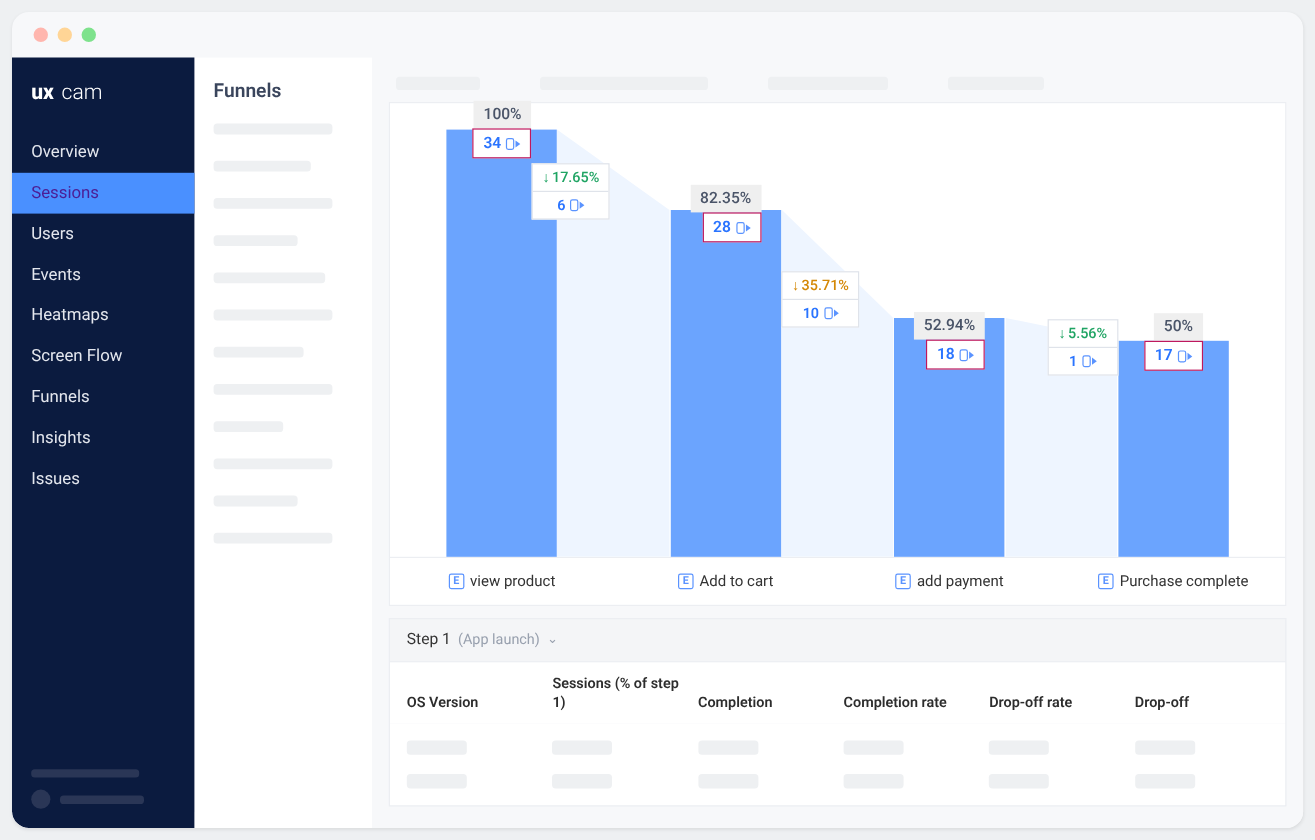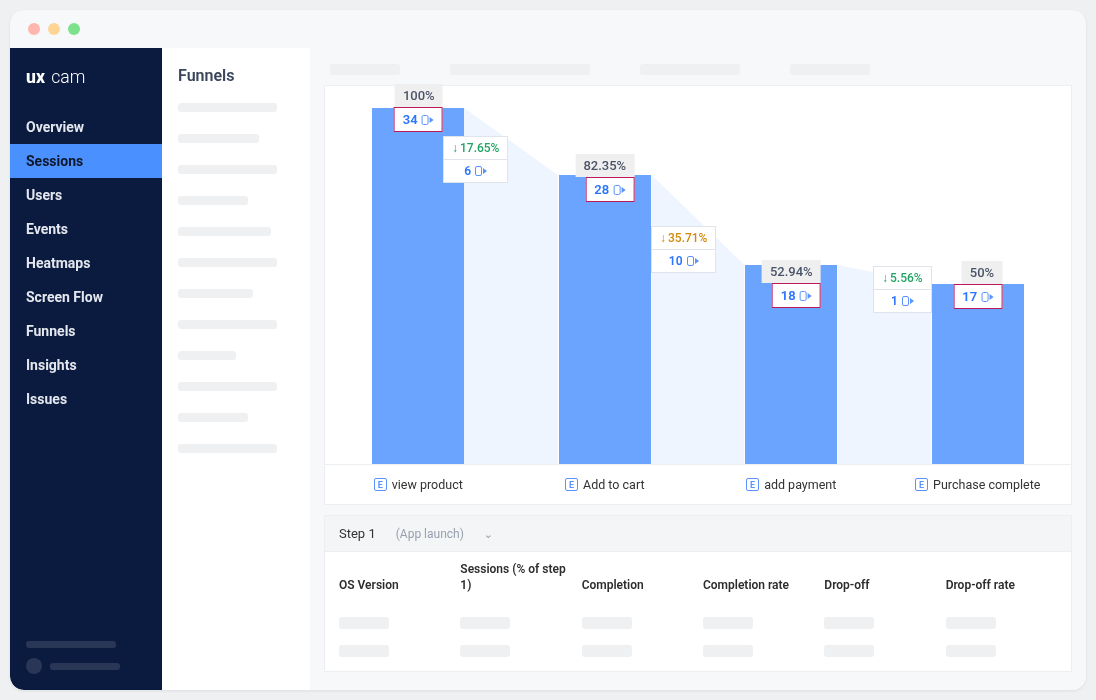--- a/index.html
+++ b/index.html
@@ -8,22 +8,22 @@
 .titlebar { height: 38px; display: flex; align-items: center; padding-left: 18px; gap: 8px; }
 .dot { width: 12px; height: 12px; border-radius: 50%; }
 .dot.red { background: #ffb6ae; }
 .dot.yellow { background: #ffd596; }
 .dot.green { background: #7ee28c; }
 .app { display: flex; height: calc(100% - 38px); }
 .sidebar { width: 152px; background: #0b1b3f; color: #dfe3ea; display: flex; flex-direction: column; position:relative; border-bottom-left-radius:14px; }
 .logo { padding: 18px 16px 10px 16px; }
 .logo svg { width: 110px; height: auto; }
 .nav { display: flex; flex-direction: column; margin-top: 8px; }
-.nav-item { padding: 9px 16px; font-size: 14px; cursor: pointer; color: #e4e7ee; font-weight: bold; }
-.nav-item.active { background: #4a90ff; color: #0f172a; }
+.nav-item { padding: 9px 16px; font-size: 14px; cursor: pointer; color: #e4e7ee; }
+.nav-item.active { background: #4a90ff; color: #4c1d95; }
 .side-footer { position:absolute; bottom:16px; left:16px; right:16px; }
 .side-footer .bar { height:7px; background:#2a3656; border-radius:3px; margin-bottom:10px; width:90px;}
 .side-footer .row { display:flex; align-items:center; gap:8px;}
 .side-footer .circ { width:16px; height:16px; border-radius:50%; background:#2a3656;}
 .side-footer .bar2 { height:7px; background:#2a3656; border-radius:3px; width:70px;}
 .panel2 { width: 148px; background: #fff; padding: 18px 16px; }
 .panel2-title { font-size: 16px; color: #3a455c; font-weight: 600; margin-bottom: 18px; }
 .skeleton { background: #eef0f2; border-radius: 3px; }
 .panel2 .skeleton { height: 9px; margin-bottom: 22px; }
 .main { flex: 1; padding: 16px 14px 0 14px; overflow: hidden; background:#f7f8fa; }
@@ -45,21 +45,21 @@
 .drop-badge .drop-pct { font-size:12px; padding:4px 8px; display:flex; align-items:center; gap:2px; white-space:nowrap; font-weight:500;}
 .drop-badge .drop-count { font-size:12px; color:#2a74ff; font-weight:600; padding:4px 8px; border-top:1px solid #dfe3ea; display:flex; align-items:center; justify-content:center; gap:4px;}
 .green { color:#1fa463; }
 .orange { color:#d48806; }
 .arrow-down { display:inline-block; }
 .poly { position:absolute; top:0; left:0; width:100%; height:100%; z-index:1; }
 .x-labels { height: 40px; border-top:1px solid #eceef2; display:flex; }
 .x-labels .xl { flex:1; display:flex; align-items:center; justify-content:center; gap:5px; font-size:12.5px; color:#333;}
 .x-labels .e-icon { width:13px; height:13px; border:1.3px solid #5a93ff; display:inline-flex; align-items:center; justify-content:center; font-size:9px; color:#5a93ff; font-weight:700; border-radius:2px;}
 .table-area { margin-top: 10px; background:#f4f5f7; border:1px solid #eceef2; }
-.step-header { padding:10px 14px; font-size:13px; color:#333; display:flex; align-items:flex-end; gap:20px; border-bottom:1px solid #eceef2;}
+.step-header { padding:10px 14px; font-size:13px; color:#333; display:flex; align-items:flex-start; gap:6px; border-bottom:1px solid #eceef2;}
 .step-header .muted { color:#98a0ae; font-size:12px;}
 .chev { font-size:11px; color:#98a0ae; }
 .cols-row { display:flex; padding:10px 14px; gap:10px; background:#fff;align-items:flex-end;}
 .cols-row .th { font-size:12px; color:#2d2d2d; font-weight:600; flex:1; line-height:1.3;}
 .data-rows { padding: 14px; display:flex; flex-direction:column; gap:16px; background:#fff;}
 .data-row { display:flex; gap:10px;}
 .data-row .cell { flex:1;}
 .data-row .skeleton { height:12px; width:50px;}
 </style>
 </head>
@@ -240,22 +240,22 @@
         <div class="step-header">
           <span>Step 1</span>
           <span class="muted">(App launch)</span>
           <span class="chev">⌄</span>
         </div>
         <div class="cols-row">
           <div class="th">OS Version</div>
           <div class="th">Sessions (% of step 1)</div>
           <div class="th">Completion</div>
           <div class="th">Completion rate</div>
+          <div class="th">Drop-off rate</div>
           <div class="th">Drop-off</div>
-          <div class="th">Drop-off rate</div>
         </div>
         <div class="data-rows">
           <div class="data-row">
             <div class="cell">
                 <div class="skeleton"></div>
               </div>
             <div class="cell">
                 <div class="skeleton"></div>
               </div>
             <div class="cell">

